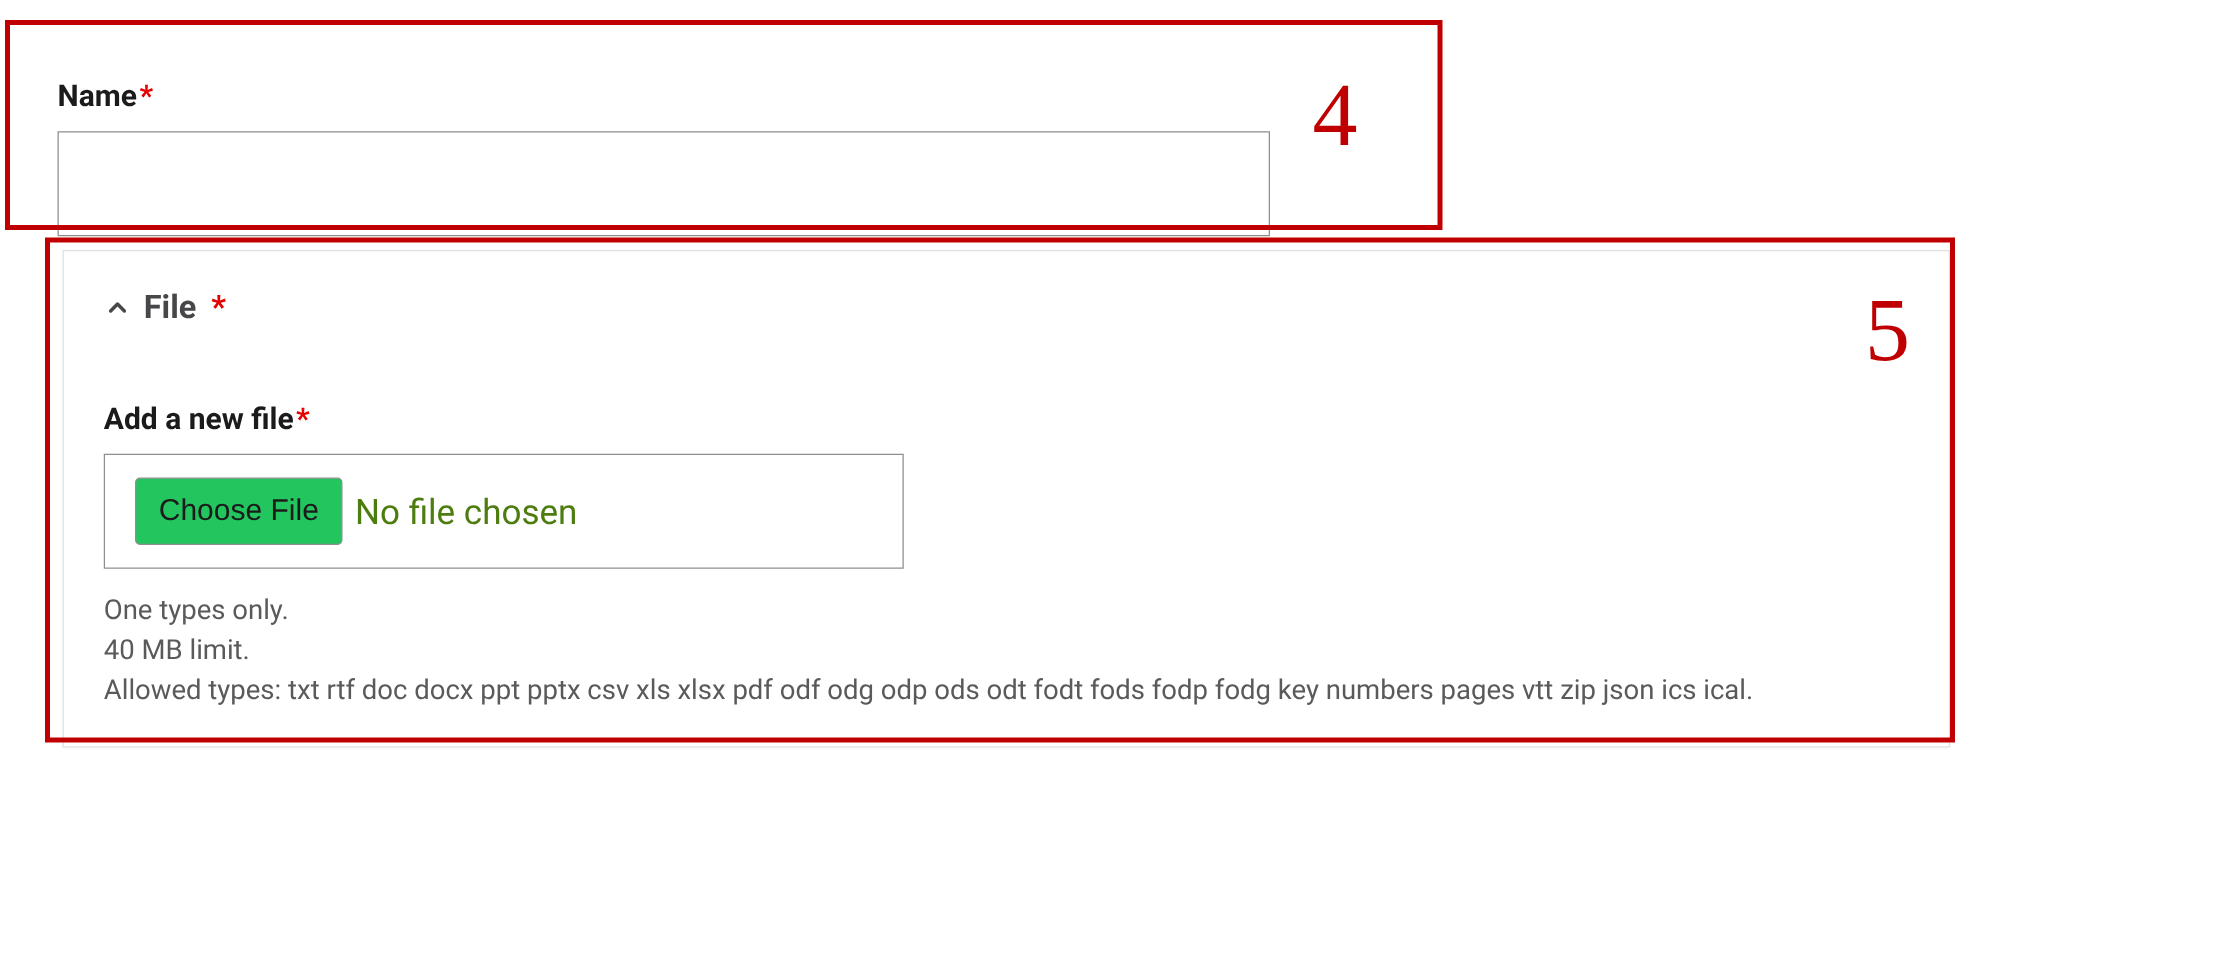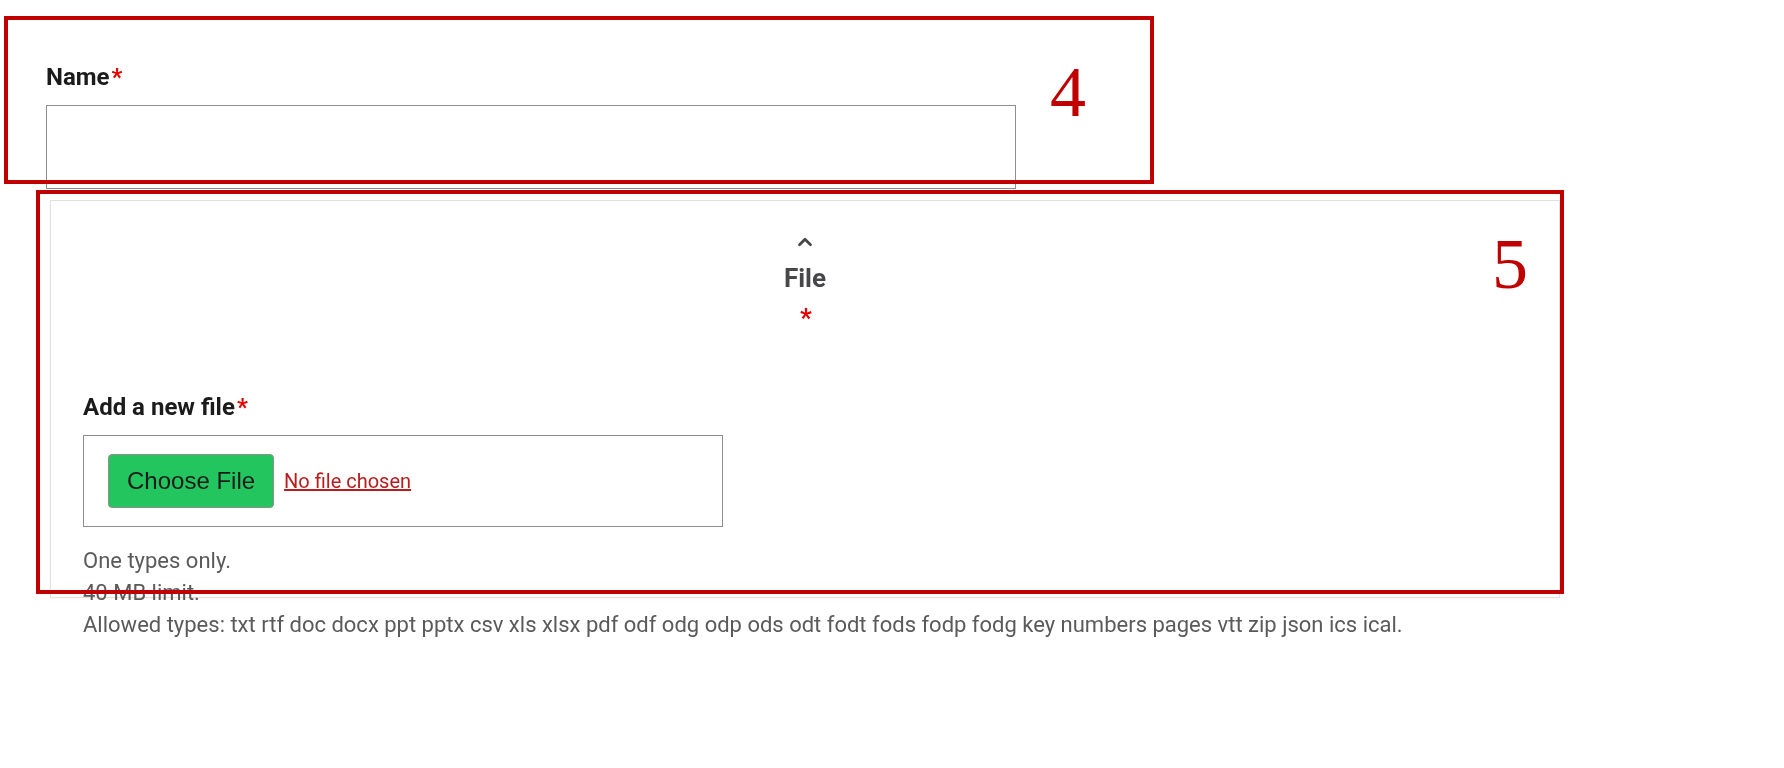--- a/index.html
+++ b/index.html
@@ -71,21 +71,20 @@
     padding: 30px 32px 24px 32px;
   }
   .file-legend {
     display: flex;
     align-items: center;
     gap: 10px;
     font-size: 26px;
     font-weight: 700;
     color: #47474a;
     margin-bottom: 60px;
-    flex-direction: column;
   }
   .file-legend .req {
     font-weight: 700;
   }
   .chevron-btn {
     background: none;
     border: none;
     padding: 0;
     display: flex;
     align-items: center;
@@ -114,23 +113,22 @@
   .choose-file-btn {
     background: #22c55e;
     border: 1px solid #8e8e8e;
     border-radius: 4px;
     font-size: 24px;
     padding: 12px 18px;
     cursor: pointer;
     color: #1b1b1b;
   }
   .no-file {
-    font-size: 20px;
-    color: #b91c1c;
-    text-decoration: underline;
+    font-size: 28px;
+    color: #4d7c0f;
   }
   .hints {
     margin-top: 18px;
     font-size: 22px;
     color: #5a5a5a;
     line-height: 1.45;
   }
   .hints div { white-space: nowrap; overflow: hidden; }
 </style>
 </head>

